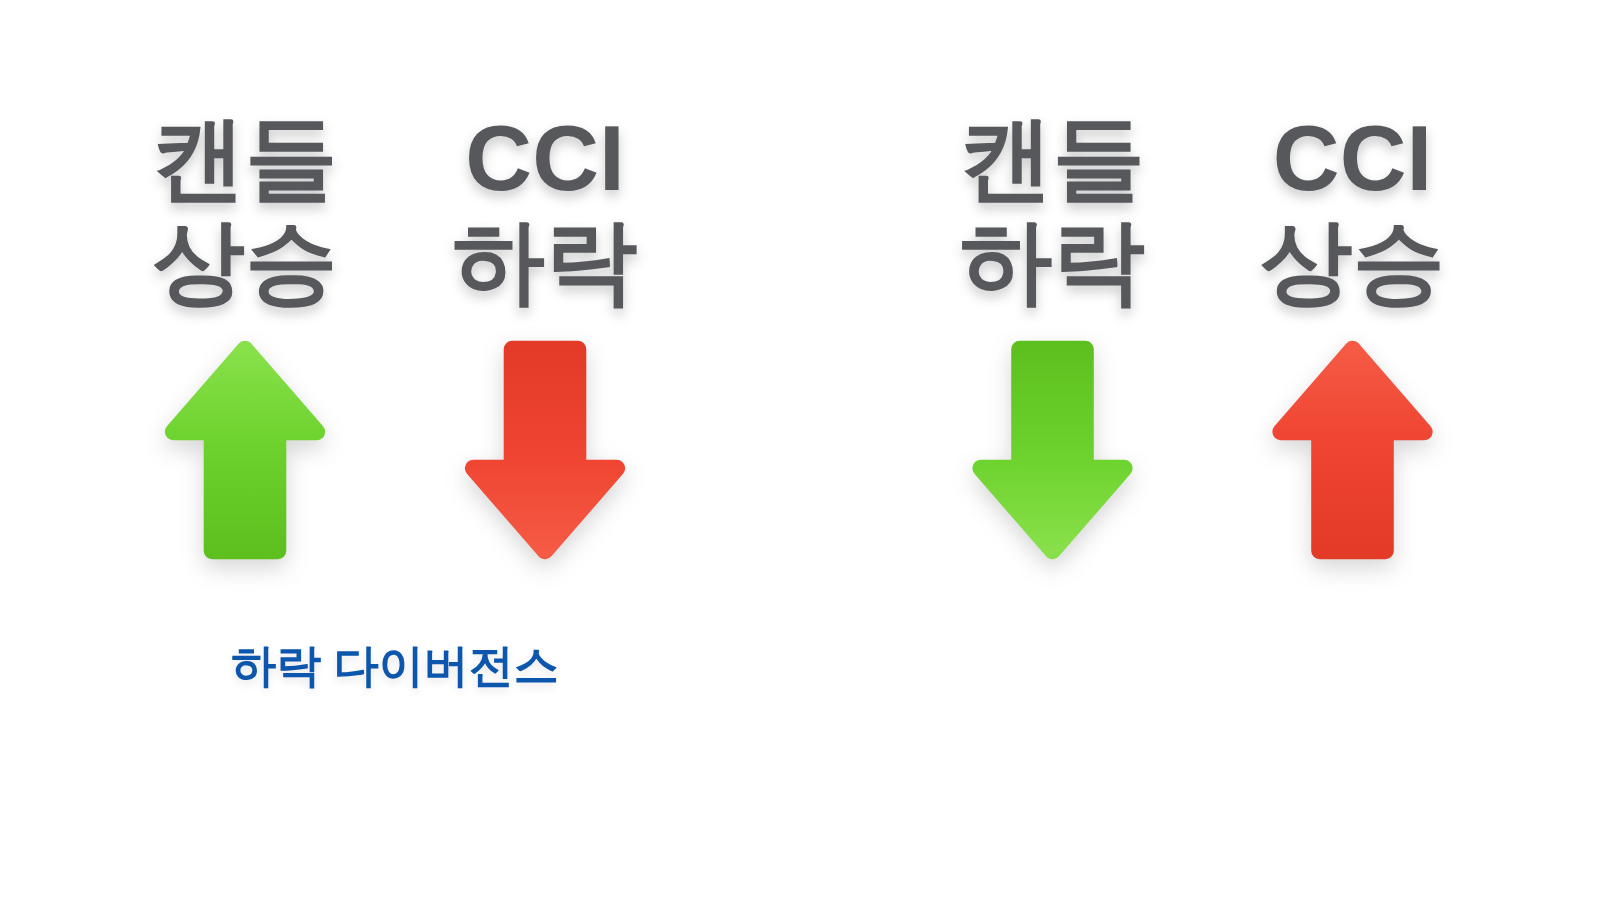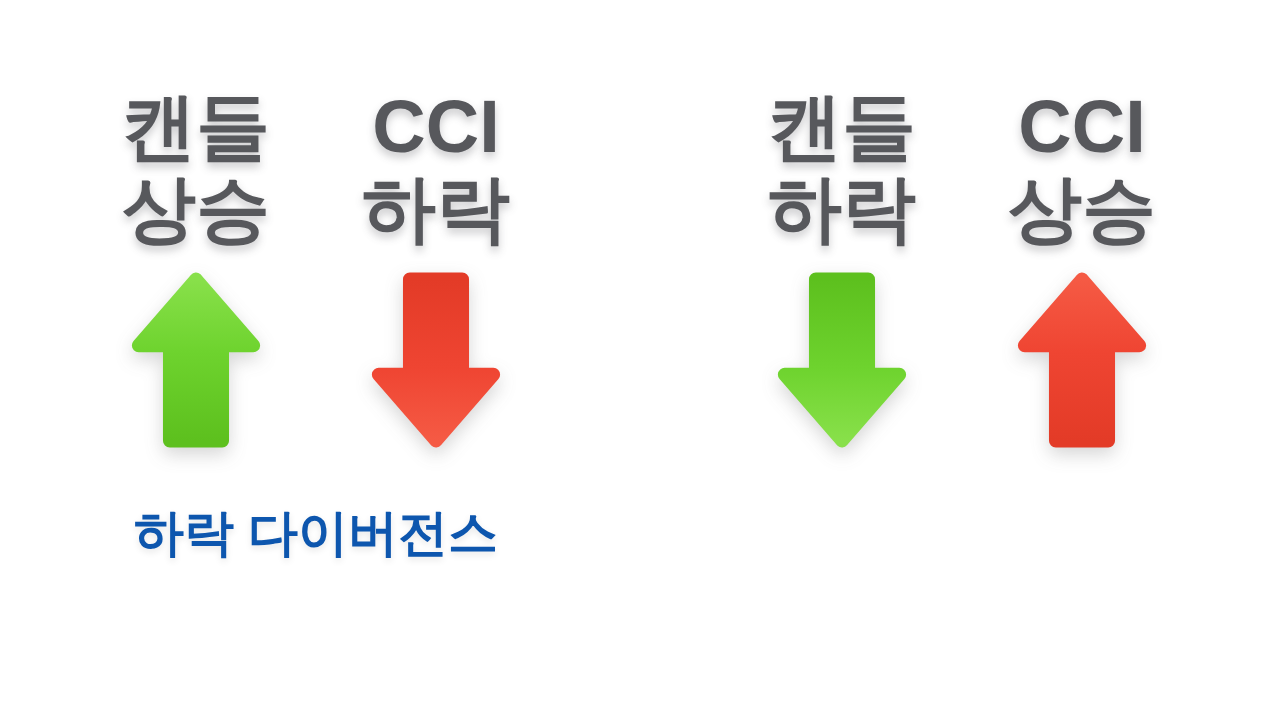--- a/index.html
+++ b/index.html
@@ -48,21 +48,21 @@
     height: 180px;
   }
   .arrow-wrap svg {
     width: 136px;
     height: 180px;
     display: block;
     filter: drop-shadow(0 7px 9px rgba(70, 70, 70, 0.22));
   }
   .caption {
     margin-top: 54px;
-    font-size: 50px;
+    font-size: 36px;
     line-height: 58px;
     font-weight: 800;
     white-space: nowrap;
     text-shadow: 0 3px 7px rgba(0, 0, 0, 0.10);
   }
   .defs-holder { position: absolute; width: 0; height: 0; overflow: hidden; }
 </style>
 </head>
 <body>
 

